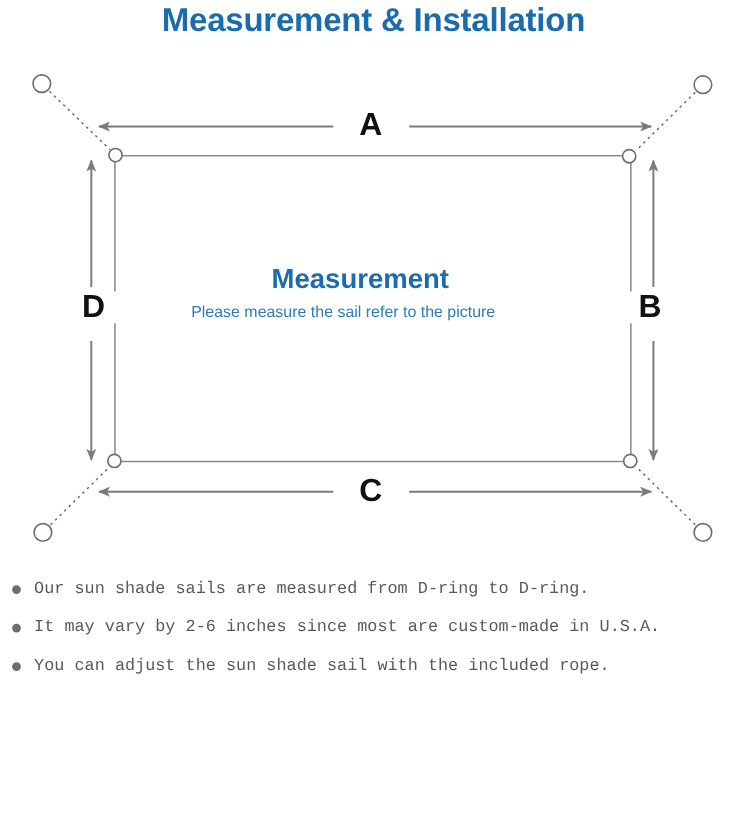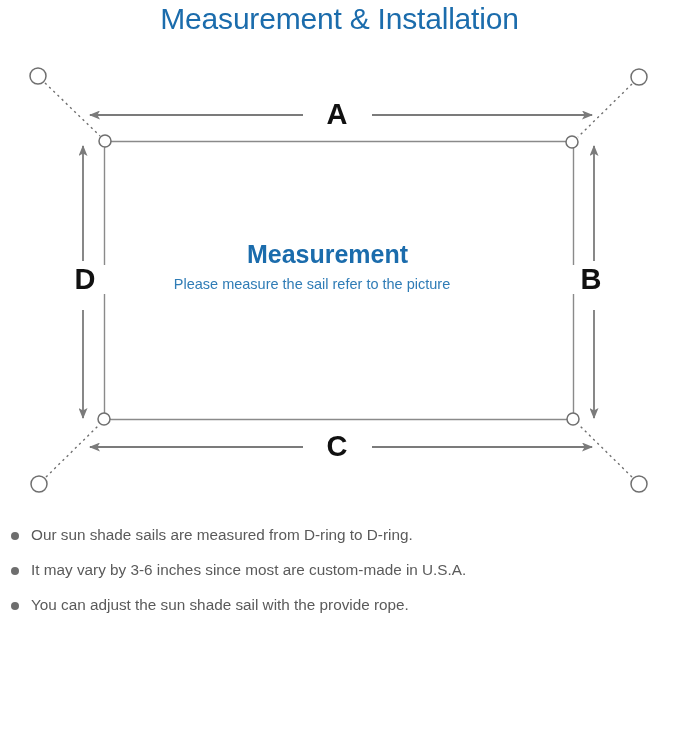--- a/index.html
+++ b/index.html
@@ -16,21 +16,21 @@
   }
 
   
   #page-title {
     position: absolute;
     left: 0;
     top: 2px;
     width: 679px;
     text-align: center;
     font-size: 30px;
-    font-weight: normal;
+    font-weight: bold;
     color: #1b6cac;
     letter-spacing: -0.2px;
     white-space: nowrap;
   }
 
   
   #diagram {
     position: absolute;
     left: 0;
     top: 48px;
@@ -85,20 +85,21 @@
     width: 679px;
   }
   .note-item {
     position: relative;
     padding-left: 31px;
     padding-right: 6px;
     margin-bottom: 13px;
     font-size: 15.3px;
     line-height: 22px;
     color: #5a5a5a;
+    font-family: Liberation Mono, monospace;
   }
   .note-bullet {
     position: absolute;
     left: 11px;
     top: 8px;
     width: 8px;
     height: 8px;
     border-radius: 50%;
     background: #6e6e6e;
   }
@@ -160,19 +161,19 @@
   <div class="dim-label" id="dim-label-d">D</div>
 </div>
 
 <div id="notes-list">
   <div class="note-item">
     <span class="note-bullet"></span>
     <span>Our sun shade sails are measured from D-ring to D-ring.</span>
   </div>
   <div class="note-item">
     <span class="note-bullet"></span>
-    <span>It may vary by 3-6 inches since most are custom-made in U.S.A.</span>
+    <span>It may vary by 2-6 inches since most are custom-made in U.S.A.</span>
   </div>
   <div class="note-item">
     <span class="note-bullet"></span>
-    <span>You can adjust the sun shade sail with the provide rope.</span>
+    <span>You can adjust the sun shade sail with the included rope.</span>
   </div>
 </div>
 
 </body></html>

